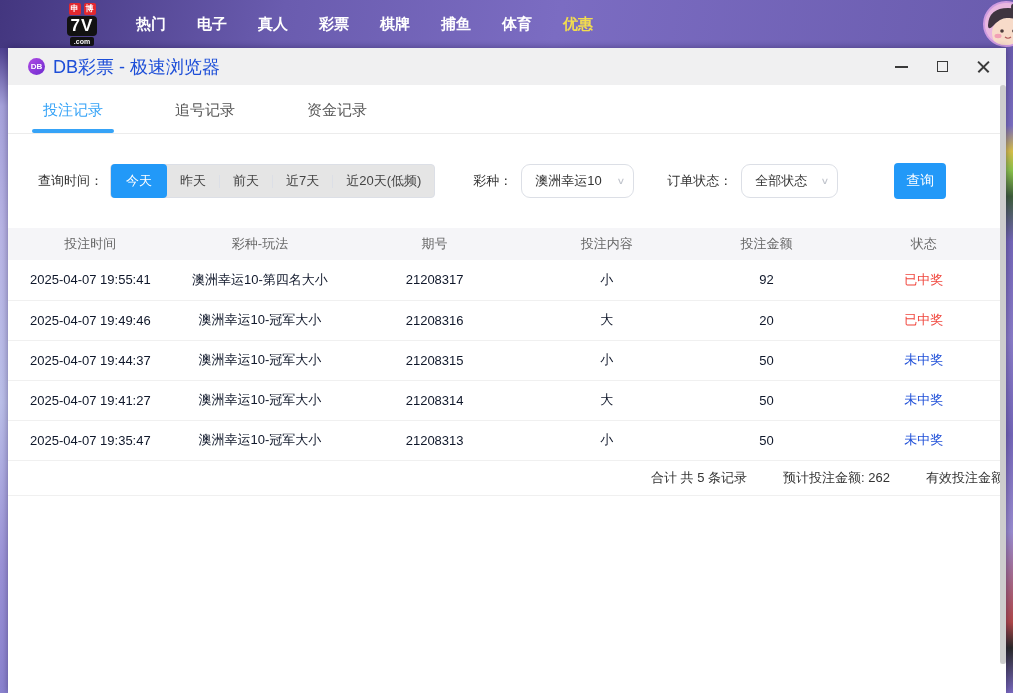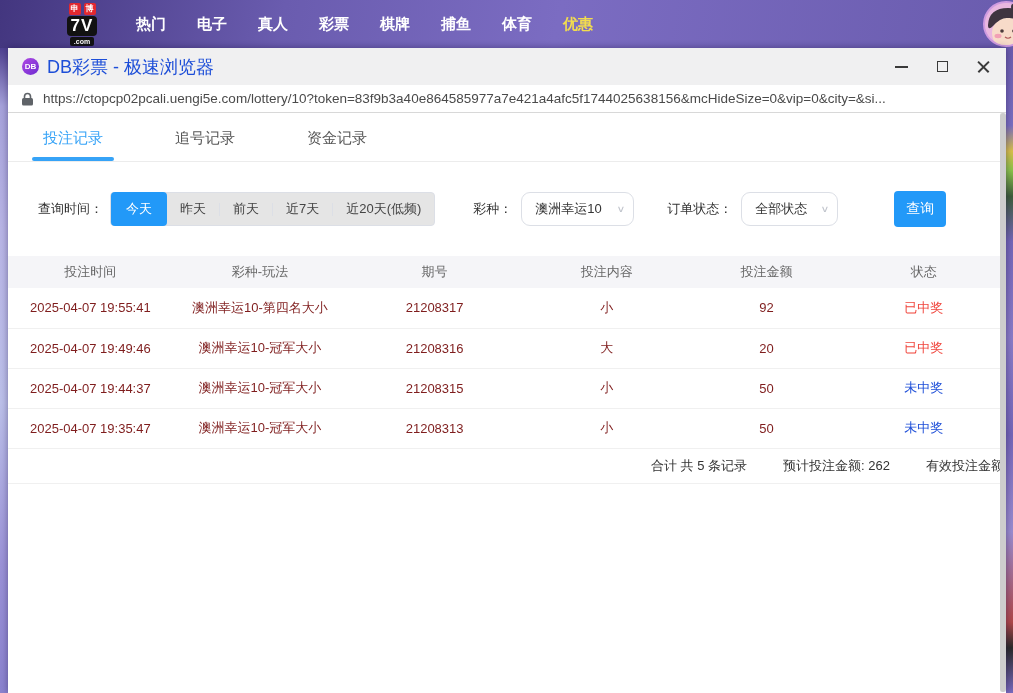--- a/index.html
+++ b/index.html
@@ -34,21 +34,21 @@
   .edge-left{ position:absolute; left:0; top:48px; width:8px; height:645px;
     background:linear-gradient(180deg,#4f4191 0%,#a7a3dc 9%,#b9b5e6 28%,#bcc0ea 55%,#9c93d8 80%,#8b83cf 100%); }
   .edge-right{ position:absolute; right:0; top:48px; width:7px; height:645px;
     background:linear-gradient(180deg,#6b5cae 0%,#7a6ec0 12%,#d8c04a 16%,#8bc34a 19%,#3e5d3a 23%,
       #7466b8 30%,#8a7cc8 45%,#7466b8 60%,#9a8cd0 75%,#b0484a 89%,#2a2a2a 93%,#7a6abf 100%); }
 
   
   .window{ position:absolute; left:8px; top:48px; width:998px; height:645px; background:#fff;
     box-shadow:0 0 7px rgba(20,10,60,.45); z-index:2; }
   .titlebar{ height:37px; background:#f0f0f1; display:flex; align-items:center;
-    padding-left:14px; position:relative; }
+    padding-left:20px; position:relative; }
   .db-icon{ width:17px; height:17px; border-radius:50%;
     background:linear-gradient(135deg,#b04ae4,#6d2bd0);
     color:#fff; font-size:8px; font-weight:bold; display:flex; align-items:center; justify-content:center; }
   .window-title{ margin-left:8px; font-size:18px; color:#1d4ed8; }
   .win-controls{ position:absolute; right:2px; top:0; height:100%; display:flex; }
   .win-btn{ width:41px; height:100%; display:flex; align-items:center; justify-content:center; cursor:pointer; }
   .min-glyph{ width:13px; height:2px; background:#3a3a3a; }
   .max-glyph{ width:11px; height:11px; border:1.5px solid #3a3a3a; background:transparent; }
   .close-glyph{ position:relative; width:13px; height:13px; }
   .close-glyph::before,.close-glyph::after{ content:""; position:absolute; left:-1px; top:5.5px;
@@ -83,21 +83,21 @@
   .sel-lottery{ width:113px; }
   .sel-status{ width:97px; }
   .ml38{ margin-left:38px; }
   .ml33{ margin-left:33px; }
   .search-btn{ margin-left:56px; width:52px; height:36px; background:#2299f8; color:#fff;
     font-size:14px; border:none; border-radius:4px; cursor:pointer;
     font-family:"Liberation Sans","DejaVu Sans",sans-serif; }
 
   table.records{ width:100%; border-collapse:collapse; margin-top:29px; font-size:13px; table-layout:fixed; }
   .records thead th{ height:32px; background:#f5f5f8; color:#666; font-weight:normal; text-align:center; }
-  .records tbody td{ height:40px; text-align:center; color:#7f1d1d; border-bottom:1px solid #f0f0f0;
+  .records tbody td{ height:40px; text-align:center; color:#0f172a; border-bottom:1px solid #f0f0f0;
     white-space:nowrap; overflow:hidden; }
   .status.won{ color:#f0453c; }
   .status.lost{ color:#1d4ed8; }
 
   .summary{ display:flex; justify-content:flex-end; align-items:center; height:35px;
     border-bottom:1px solid #f0f0f0; font-size:13px; color:#333; gap:36px; padding-right:2px;
     white-space:nowrap; }
 
   .scrollbar{ position:absolute; top:0; right:0; width:6px; height:100%; background:#f4f4f4; }
   .scroll-thumb{ position:absolute; top:0; right:0; width:6px; height:100%; background:#cdcdcd; border-radius:3px; }
@@ -153,27 +153,20 @@
         </div>
       <div class="win-btn">
           <span class="max-glyph"></span>
         </div>
       <div class="win-btn">
           <span class="close-glyph"></span>
         </div>
     </div>
   </div>
 
-  <div class="urlbar">
-    <svg width="11" height="14" viewBox="0 0 11 14">
-      <path d="M2.5 6 V4.5 a3 3 0 0 1 6 0 V6" stroke="#5f6368" stroke-width="1.6" fill="none"></path>
-      <rect y="6" width="11" height="7.5" rx="1.5" fill="#5f6368"></rect>
-    </svg>
-    <span class="url-text">https://ctopcp02pcali.uengi5e.com/lottery/10?token=83f9b3a40e864585977a7e421a4afc5f1744025638156&amp;mcHideSize=0&amp;vip=0&amp;city=&amp;si...</span>
-  </div>
 
   <div class="content">
 
     <div class="tabs">
       <span class="tab active">投注记录</span>
       <span class="tab">追号记录</span>
       <span class="tab">资金记录</span>
     </div>
 
     <div class="filters">
@@ -239,20 +232,28 @@
         </tr>
         <tr>
           <td>2025-04-07 19:44:37</td>
           <td>澳洲幸运10-冠军大小</td>
           <td>21208315</td>
           <td>小</td>
           <td>50</td>
           <td class="status lost">未中奖</td>
         </tr>
         <tr>
+          <td>2025-04-07 19:41:27</td>
+          <td>澳洲幸运10-冠军大小</td>
+          <td>21208314</td>
+          <td>大</td>
+          <td>50</td>
+          <td class="status lost">未中奖</td>
+        </tr>
+        <tr>
           <td>2025-04-07 19:35:47</td>
           <td>澳洲幸运10-冠军大小</td>
           <td>21208313</td>
           <td>小</td>
           <td>50</td>
           <td class="status lost">未中奖</td>
         </tr>
       </tbody>
     </table>
 

